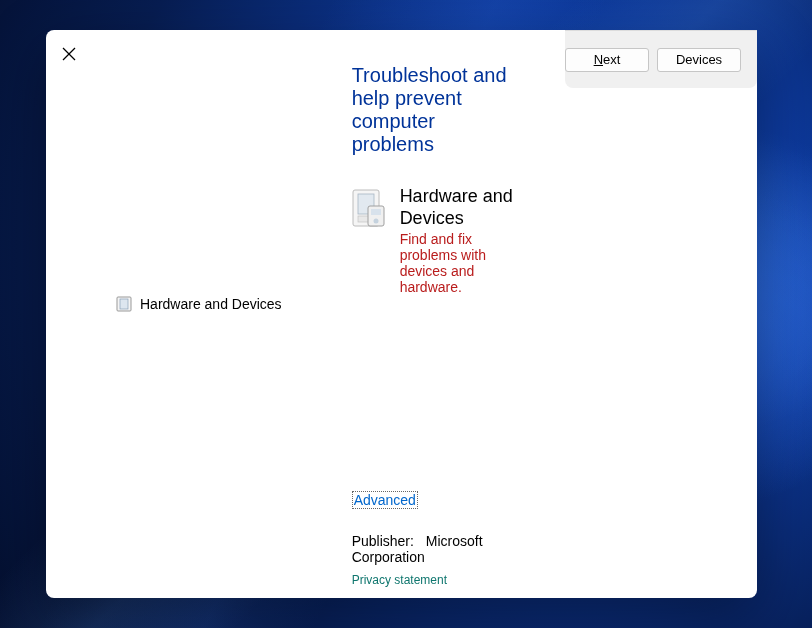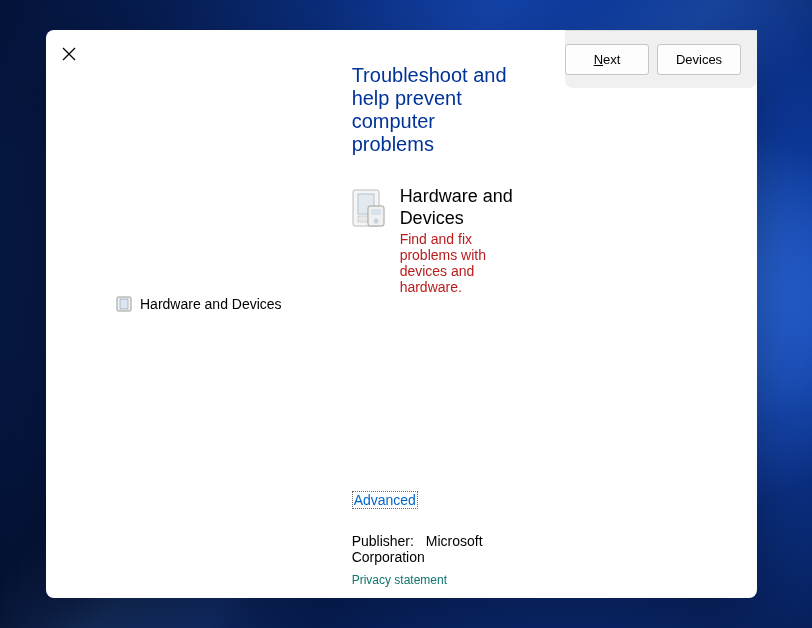--- a/index.html
+++ b/index.html
@@ -147,21 +147,21 @@
       border-top: 1px solid #dcdcdc;
       border-radius: 0 0 8px 8px;
       display: flex;
       align-items: center;
       justify-content: flex-end;
       gap: 8px;
       padding-right: 16px;
     }
     .btn {
       min-width: 84px;
-      height: 31px;
+      height: 24px;
       background: #fdfdfd;
       border: 1px solid #c6c6c6;
       border-radius: 3px;
       font-size: 13px;
       font-family: inherit;
       color: #000;
       cursor: pointer;
       padding: 0 14px;
     }
     .btn .u { text-decoration: underline; }

